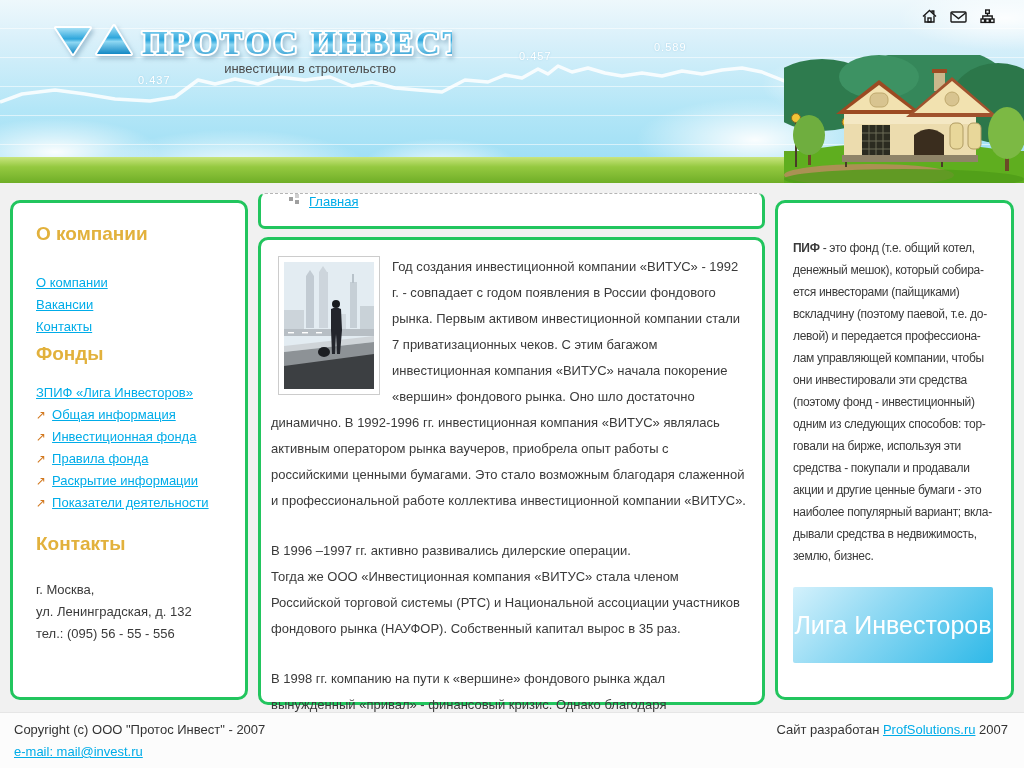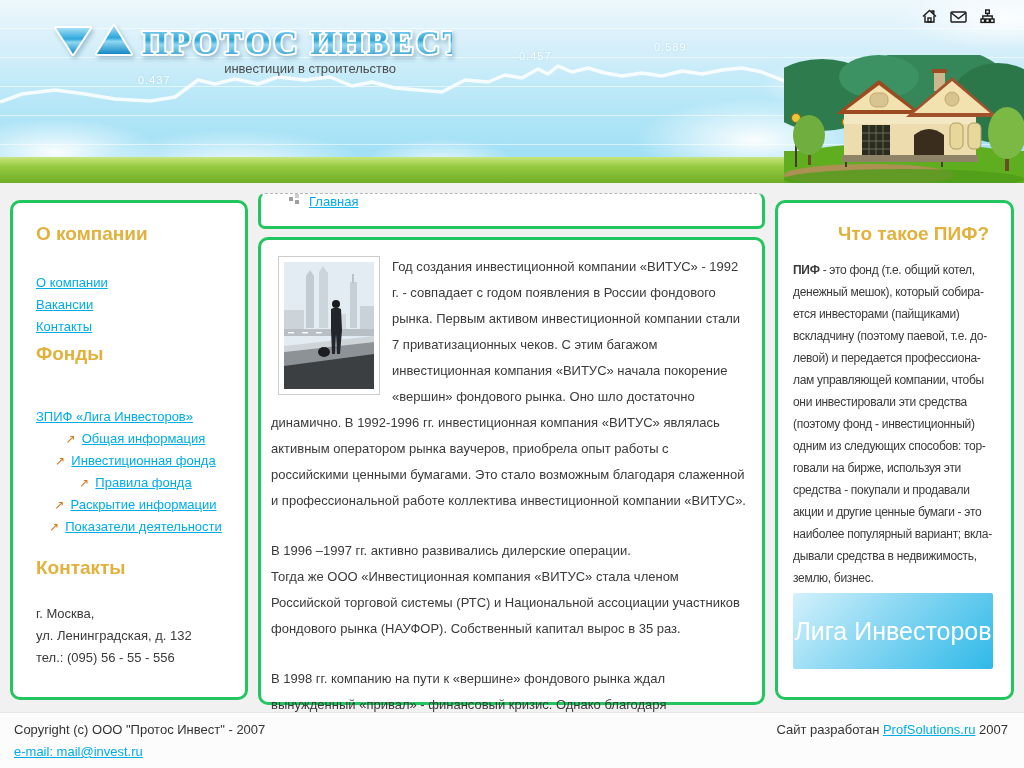--- a/index.html
+++ b/index.html
@@ -42,37 +42,37 @@
   #breadcrumb-panel{left:258px;top:193px;width:507px;height:36px;border-radius:7px;
     border-top:1px dashed #b5b5b5;display:flex;align-items:flex-start;gap:9px;padding-left:28px;}
   #main-panel{left:258px;top:237px;width:507px;height:468px;padding:14px 14px 0 10px;}
   #sidebar-right{left:775px;top:200px;width:239px;height:500px;padding:20px 12px 0 15px;}
   
   .gold-h{font-size:19px;font-weight:bold;color:#e2b13c;}
   a.cy{color:#00ace8;text-decoration:underline;font-size:13px;cursor:pointer;}
   .side-links{margin-top:26px;}
   .side-links .row{height:22px;line-height:22px;}
   .h-funds{margin-top:6px;}
-  .fund-main{margin-top:40px;height:22px;line-height:22px;}
-  .sub-links{margin-top:0;text-align:center;}
+  .fund-main{margin-top:16px;height:22px;line-height:22px;}
+  .sub-links{margin-top:0;}
   .sub-links .row{height:22px;line-height:22px;white-space:nowrap;}
   .arr{color:#d2781e;font-size:12px;margin-right:6px;}
   .h-contacts{margin-top:20px;}
   .addr{margin-top:24px;font-size:13px;color:#3a3a3a;}
   .addr div{height:22px;line-height:22px;}
   
   .photo-frame{float:left;width:90px;height:127px;background:#fff;border:1px solid #ccc;
     padding:5px;margin:2px 12px 6px 7px;box-sizing:content-box;}
   .para{font-size:13px;line-height:26px;margin:0 0 24px 0;color:#3a3a3a;}
   .para.tight{margin-bottom:0;}
   
   .aside-title{text-align:right;padding-right:10px;}
   .aside-text{margin-top:14px;font-size:12px;letter-spacing:-0.3px;color:#3a3a3a;}
   .aside-text .ln{height:22px;line-height:22px;white-space:nowrap;overflow:hidden;}
-  .liga-btn{margin-top:4px;margin-left:0;width:200px;height:76px;border:none;cursor:pointer;
+  .liga-btn{margin-top:20px;margin-left:0;width:200px;height:76px;border:none;cursor:pointer;
     background:linear-gradient(135deg,#d4f1fc 0%,#8fd9f3 40%,#2fb9e8 100%);
     color:#fff;font-size:25px;font-family:"Liberation Sans",sans-serif;
     display:flex;align-items:center;justify-content:center;border-radius:2px;}
   
   .footer{position:absolute;left:0;top:712px;width:1024px;height:56px;background:#fcfcfc;
     border-top:1px solid #e6e6e6;box-sizing:border-box;padding:9px 16px 0 14px;
     display:flex;justify-content:space-between;font-size:13px;color:#333;}
   .foot-left .mailrow{margin-top:7px;}
   .foot-right{white-space:nowrap;}
 </style>
@@ -250,21 +250,20 @@
       <ellipse cx="40" cy="90" rx="6" ry="5" fill="#1c1e22"></ellipse>
     </svg>
   </div>
   <p class="para">Год создания инвестиционной компании «ВИТУС» - 1992 г. - совпадает с годом появления в России фондового рынка. Первым активом инвестиционной компании стали 7 приватизационных чеков. С  этим багажом инвестиционная компания «ВИТУС» начала покорение «вершин» фондового рынка. Оно шло достаточно динамично. В 1992-1996 гг. инвестиционная компания «ВИТУС» являлась активным оператором рынка ваучеров, приобрела  опыт работы с российскими ценными бумагами. Это стало возможным благодаря слаженной и профессиональной работе коллектива инвестиционной компании «ВИТУС».</p>
   <p class="para tight">В 1996 –1997 гг.  активно  развивались  дилерские операции.</p>
   <p class="para">Тогда же ООО «Инвестиционная компания «ВИТУС» стала членом  Российской торговой системы (РТС) и  Национальной ассоциации участников фондового рынка (НАУФОР). Собственный капитал вырос в 35 раз.</p>
   <p class="para">В 1998 гг. компанию на пути к «вершине» фондового рынка ждал вынужденный «привал» - финансовый кризис. Однако благодаря диверсификации бизнеса и профессионализму команды инвестиционная компания "ВИТУС" успешно преодолела все трудности и продолжила «восхождение».</p>
 </div>
 
 <div class="panel" id="sidebar-right">
-  <div class="gold-h aside-title">Что такое ПИФ?</div>
   <div class="aside-text">
     <div class="ln"><b>ПИФ</b><span> - это фонд (т.е. общий котел,</span></div>
     <div class="ln">денежный мешок), который собира-</div>
     <div class="ln">ется инвесторами (пайщиками)</div>
     <div class="ln">вскладчину (поэтому паевой, т.е. до-</div>
     <div class="ln">левой) и передается профессиона-</div>
     <div class="ln">лам управляющей компании, чтобы</div>
     <div class="ln">они инвестировали эти средства</div>
     <div class="ln">(поэтому фонд - инвестиционный)</div>
     <div class="ln">одним из следующих способов: тор-</div>

